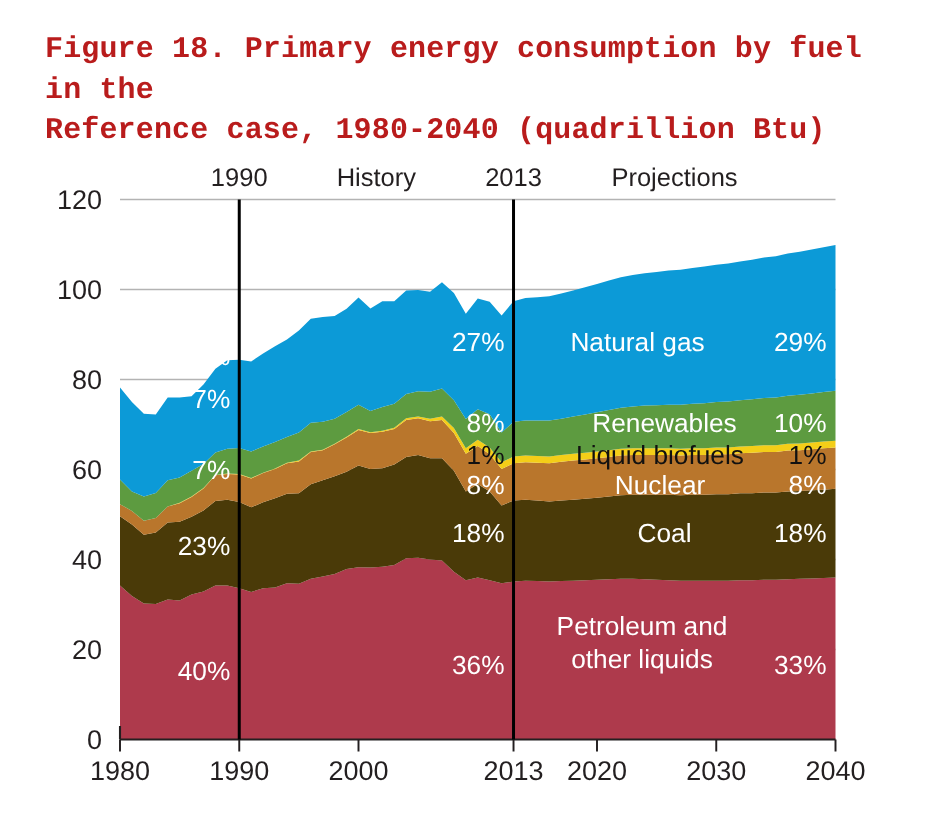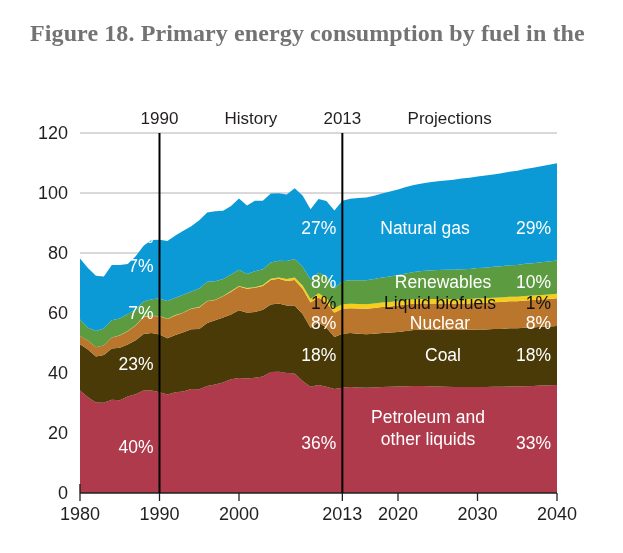--- a/index.html
+++ b/index.html
@@ -6,25 +6,25 @@
   body{
     width:623px;height:553px;
     background:#ffffff;
     font-family:"Liberation Sans", sans-serif;
     overflow:hidden;
     position:relative;
   }
   #title{
     position:absolute;
     left:30px; top:20px; width:570px;
-    font-family:Liberation Serif, serif;
+    font-family:Liberation Mono, monospace;
     font-weight:bold;
-    font-size:24px;
+    font-size:20px;
     line-height:27px;
-    color:#737373;
+    color:#b91c1c;
     letter-spacing:0.1px;
   }
   #chart-wrap{
     position:absolute;
     left:0; top:108px; width:623px; height:445px;
   }
   svg{display:block;}
   .axis-label{
     font-family:"Liberation Sans", sans-serif;
     font-size:18px;
@@ -58,20 +58,21 @@
   .gridline{stroke:#b3b3b3;stroke-width:1;}
   .axisline{stroke:#231f20;stroke-width:1.4;}
   .vline{stroke:#000000;stroke-width:2;}
   .tick{stroke:#231f20;stroke-width:1.3;}
 </style>
 </head>
 <body>
 
 <div id="title">
   <div>Figure 18. Primary energy consumption by fuel in the</div>
+  <div>Reference case, 1980-2040 (quadrillion Btu)</div>
 </div>
 
 <div id="chart-wrap">
   <svg id="chart-svg" width="623" height="445" viewBox="0 0 623 445">
     <g id="gridlines">
         <line x1="80" y1="325" x2="557" y2="325" class="gridline"></line>
         <line x1="80" y1="265" x2="557" y2="265" class="gridline"></line>
         <line x1="80" y1="205" x2="557" y2="205" class="gridline"></line>
         <line x1="80" y1="145" x2="557" y2="145" class="gridline"></line>
         <line x1="80" y1="85" x2="557" y2="85" class="gridline"></line>

